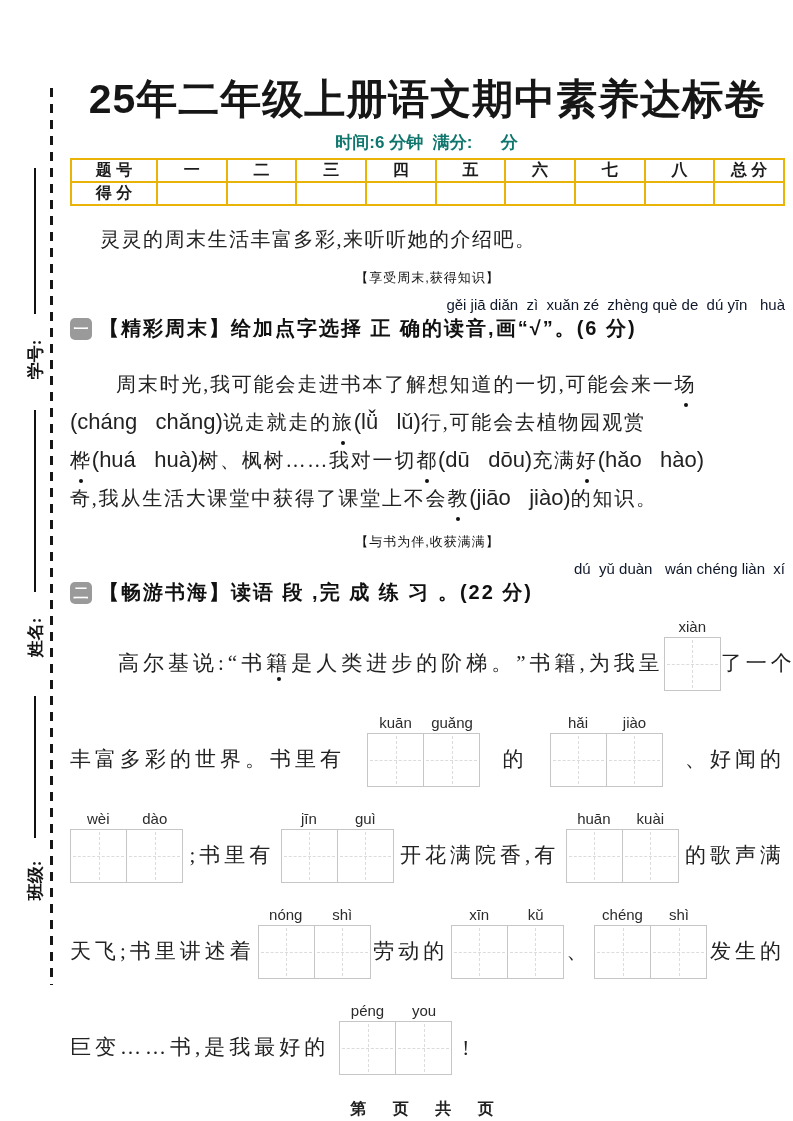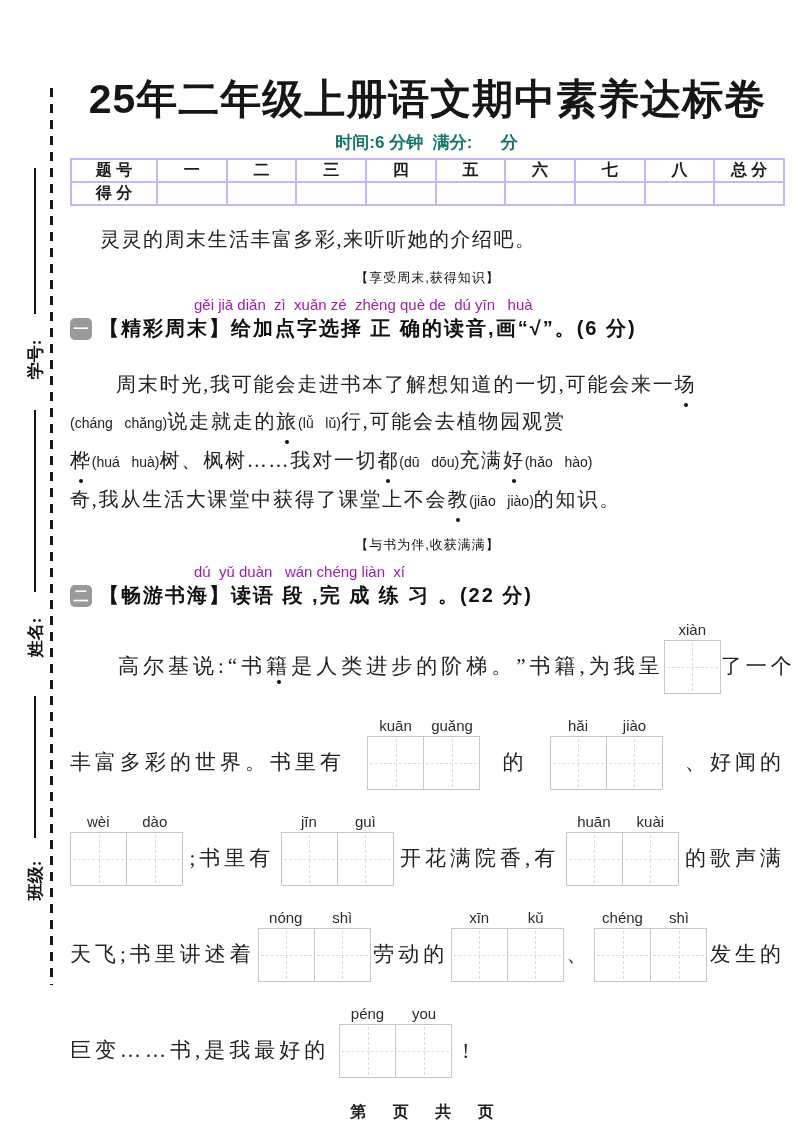--- a/index.html
+++ b/index.html
@@ -33,48 +33,48 @@
     letter-spacing:1px;color:#161616;white-space:nowrap;
   }
   .info-line{
     margin-top:4px;text-align:center;font-weight:700;font-size:17px;
     white-space:pre;padding-right:2px;color:#0f766e;
   }
   table.score{
     width:100%;border-collapse:collapse;margin-top:4px;table-layout:fixed;
   }
   table.score td{
-    border:2px solid #c4b5fd;height:21px;text-align:center;
+    border:2px solid #eab308;height:21px;text-align:center;
     font-weight:700;font-size:16px;padding:0;white-space:pre;
   }
   table.score td:first-child{width:84px;}
   .intro{
     margin:20px 0 0 0;padding-left:30px;font-size:20px;letter-spacing:1.5px;color:#222;
   }
   .sec-header{
     margin-top:16px;text-align:center;font-size:13px;font-weight:400;
     letter-spacing:1px;color:#111;
   }
   .q-pinyin{
-    margin-top:9px;margin-left:124px;font-size:15px;color:#a21caf;white-space:pre;
+    margin-top:9px;margin-left:124px;font-size:15px;color:#0f172a;white-space:pre;text-align:right;
   }
   .q-line{display:flex;align-items:center;gap:7px;margin-top:2px;}
   .badge{
     flex:0 0 auto;width:22px;height:22px;border-radius:5px;background:#9a9a9a;
     color:#ffffff;font-size:15px;font-weight:700;display:flex;
     align-items:center;justify-content:center;line-height:1;
   }
   .q-text{font-size:20px;font-weight:700;letter-spacing:2px;color:#111;white-space:nowrap;}
 
   
   .para{margin-top:24px;font-size:20px;line-height:37px;color:#222;letter-spacing:1.8px;}
   .para-line{white-space:nowrap;}
   .para-line.indent{padding-left:46px;}
   .kai-seg{font-family:"Liberation Serif","DejaVu Serif",serif;}
-  .py{font-family:"Liberation Sans","DejaVu Sans",sans-serif;font-size:14px;
+  .py{font-family:"Liberation Sans","DejaVu Sans",sans-serif;font-size:22px;
       letter-spacing:0;white-space:pre;}
   .dotchar{
     font-family:"Liberation Serif","DejaVu Serif",serif;
     position:relative;display:inline-block;
   }
   .dotchar::after{
     content:"";position:absolute;left:50%;bottom:-4px;width:4px;height:4px;
     border-radius:50%;background:#111;transform:translateX(-50%);
   }
 

